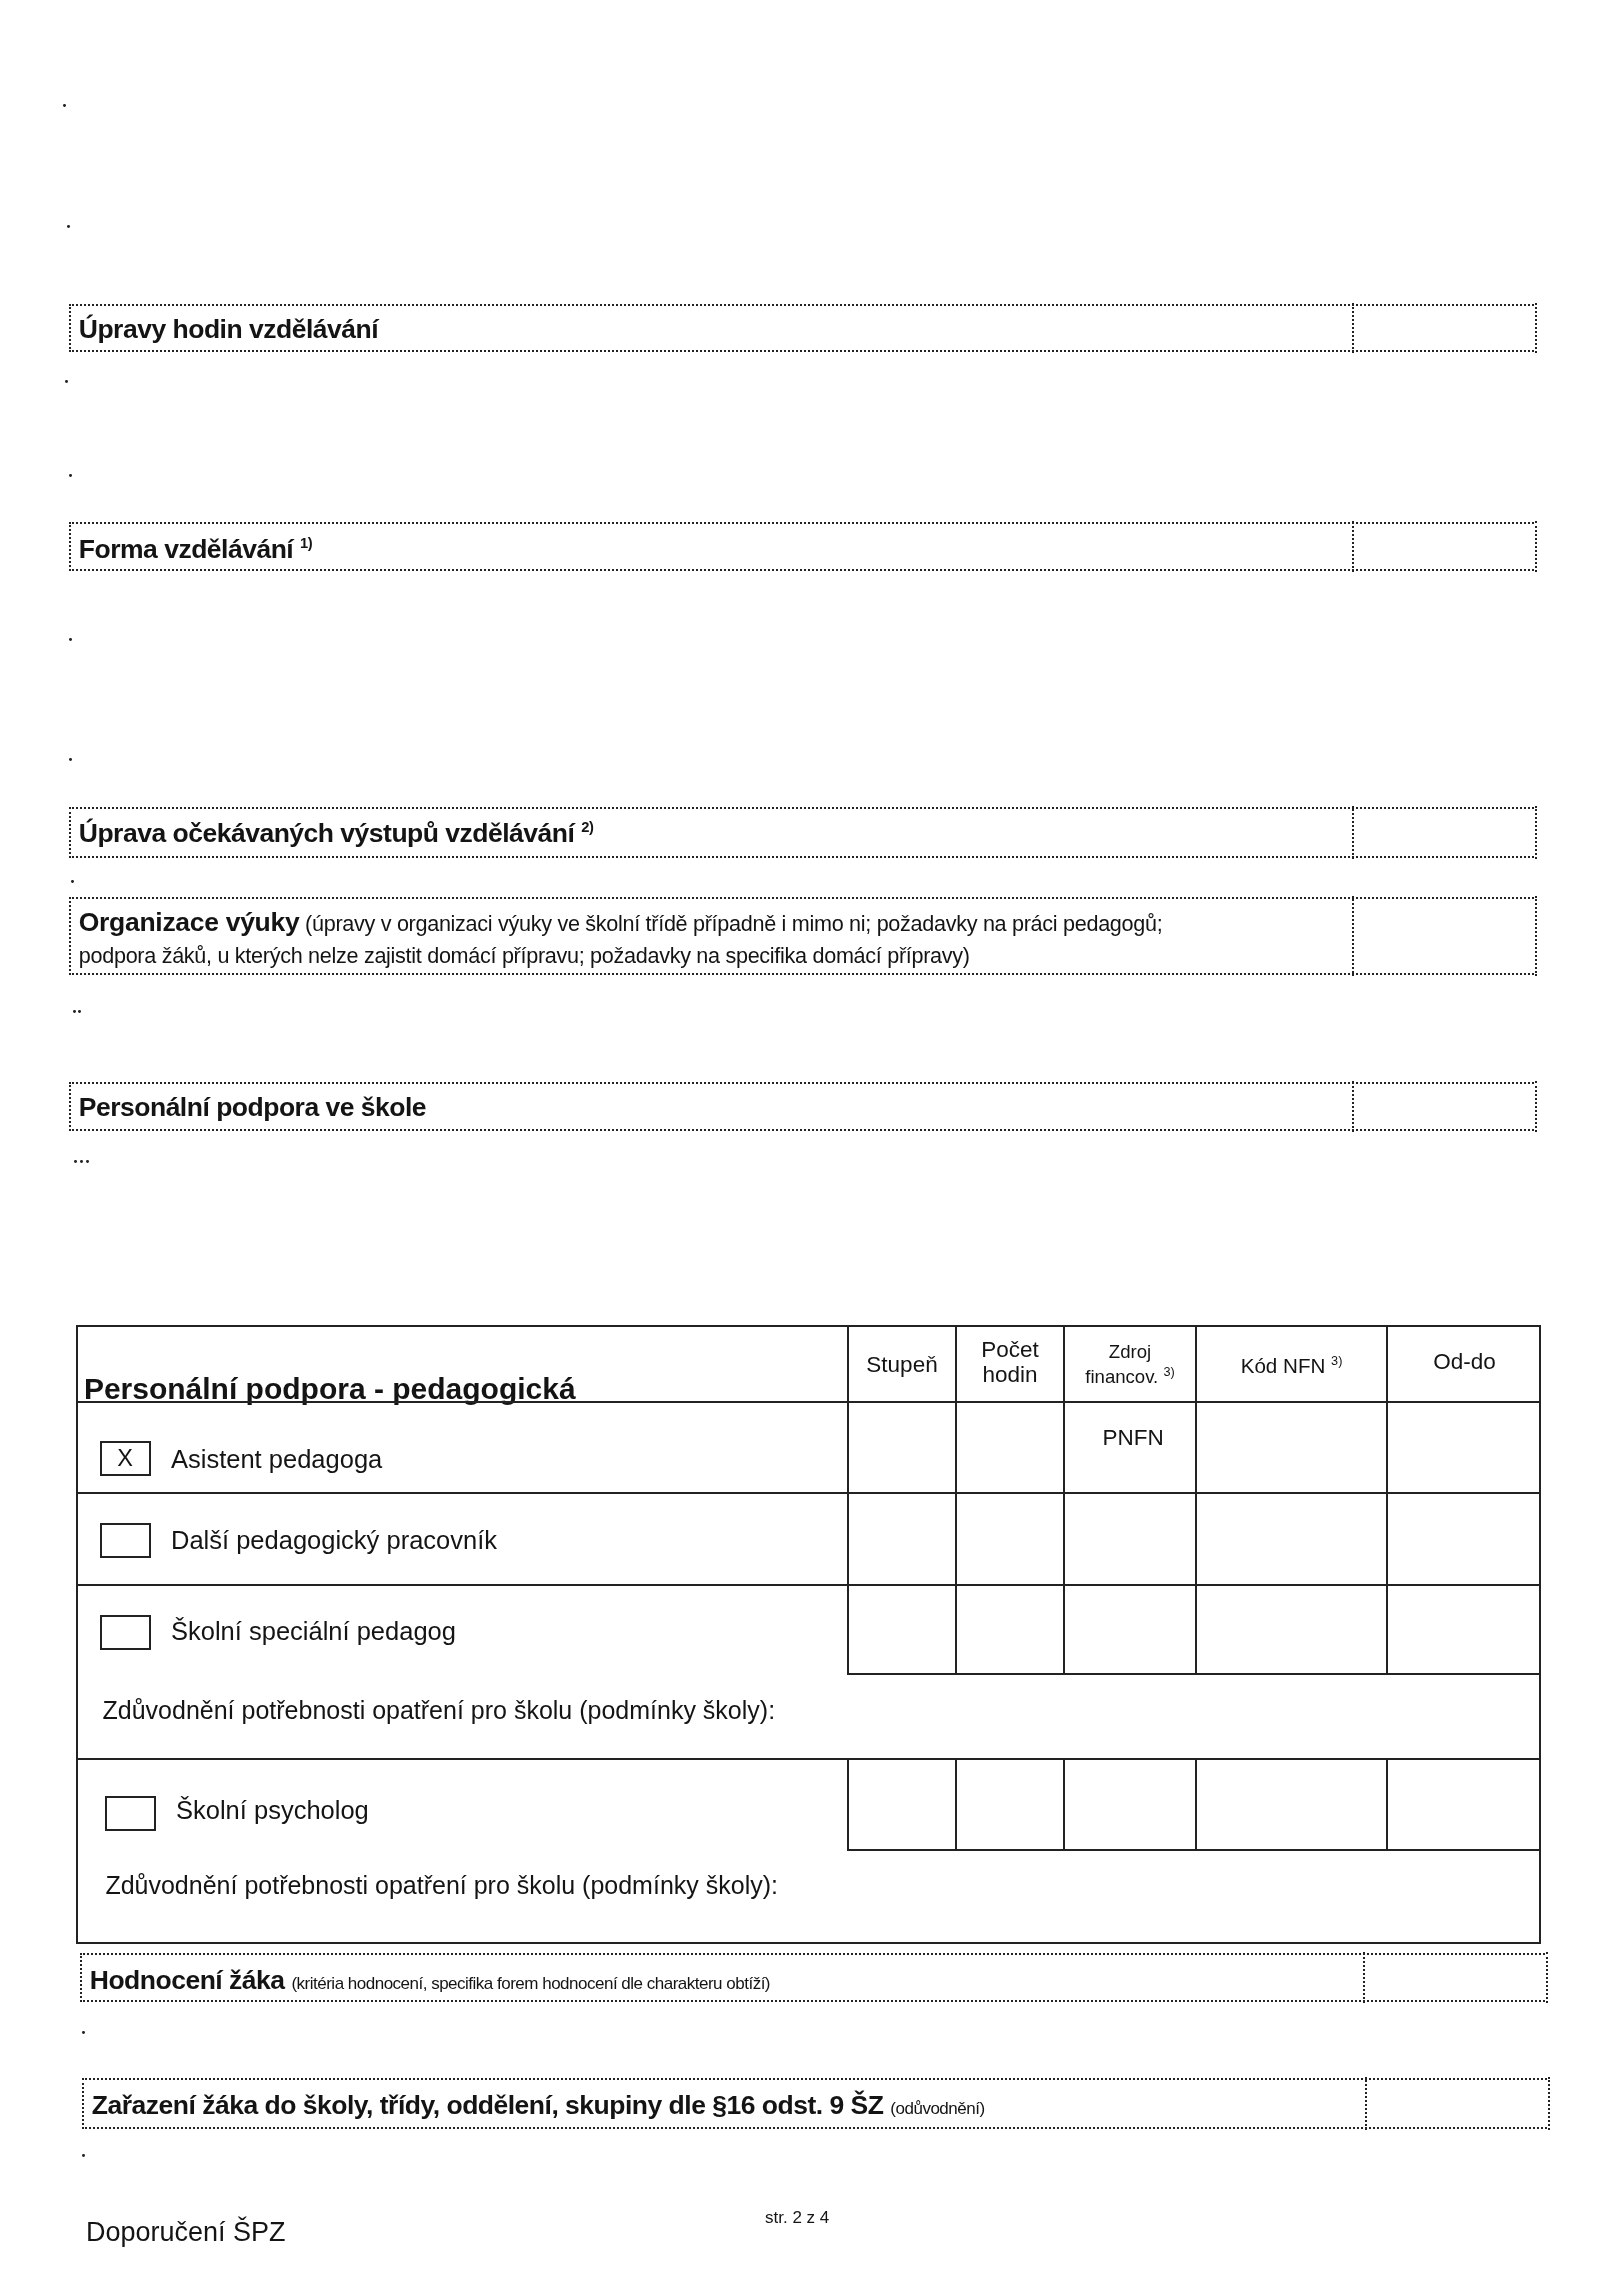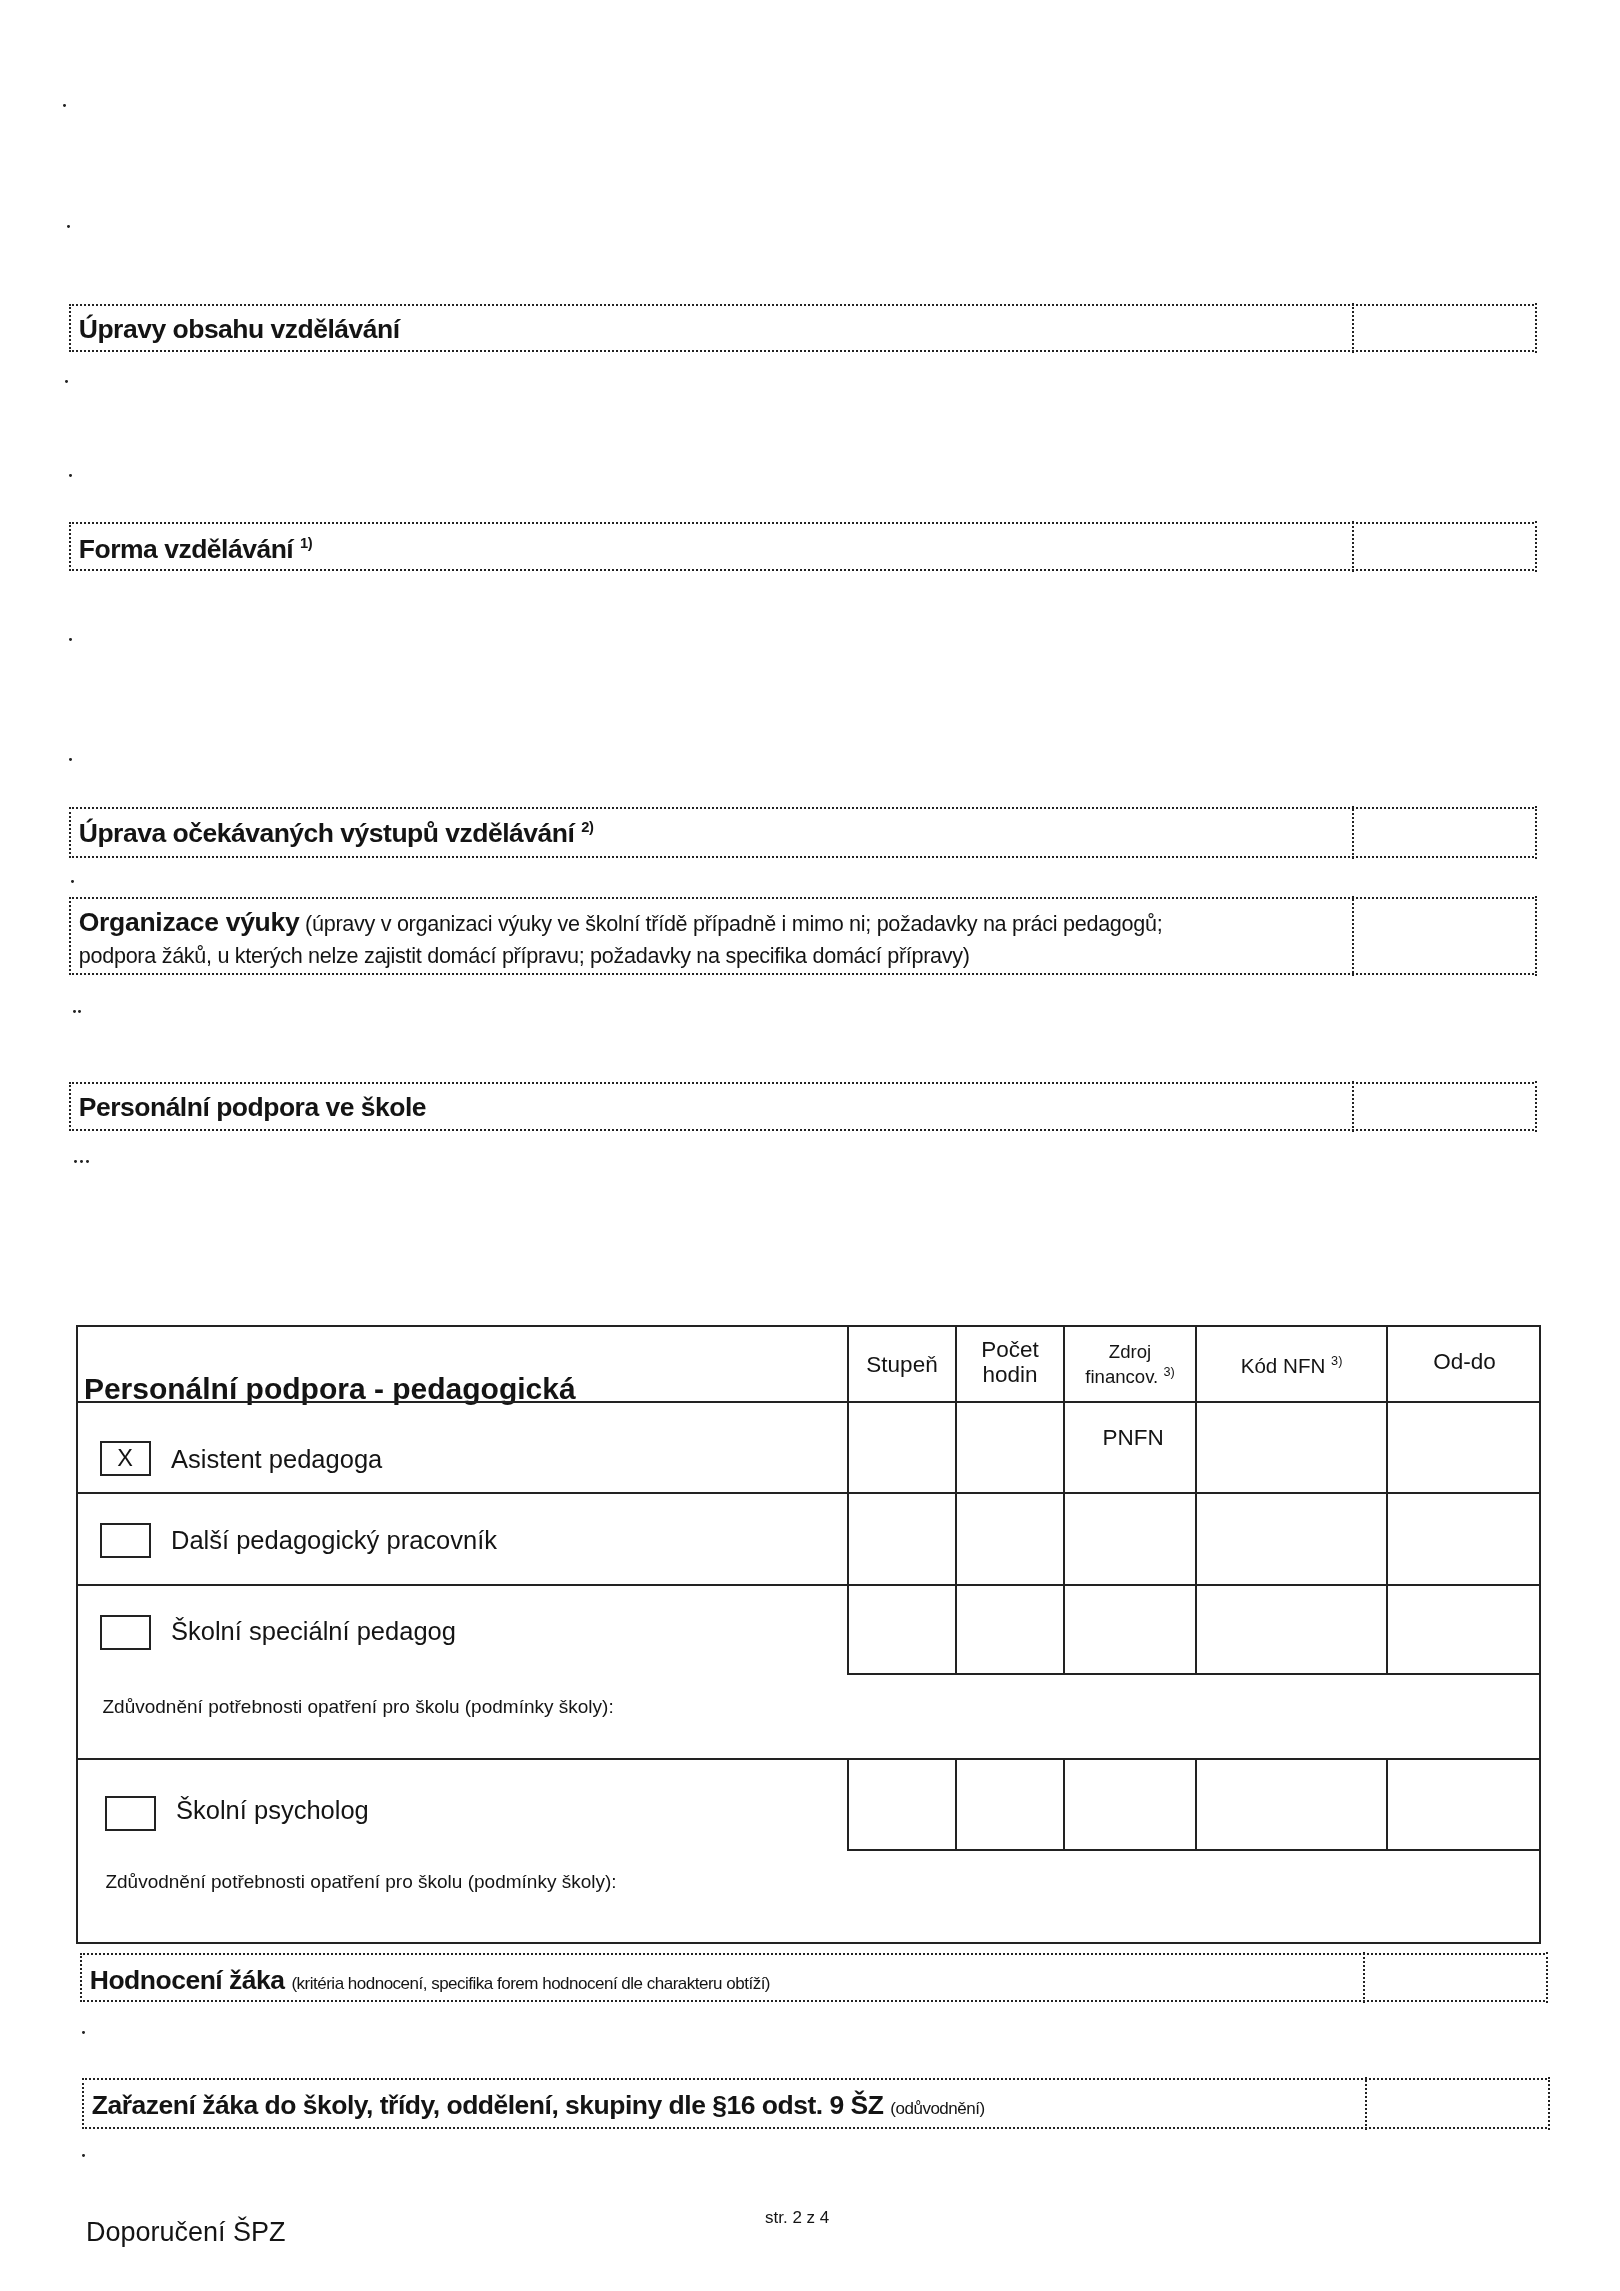--- a/index.html
+++ b/index.html
@@ -35,21 +35,21 @@
   .hline { position: absolute; height: 2px; background: #222; }
   .vline { position: absolute; width: 2px; background: #222; }
   .cell-text { position: absolute; text-align: center; font-size: 22.5px; line-height: 25.5px; }
   .cell-text.small { font-size: 18.6px; line-height: 21.6px; }
   .cell-text .sup { font-size: 12.7px; vertical-align: super; }
   .row-label { position: absolute; font-size: 25.5px; white-space: nowrap; }
   .checkbox {
     position: absolute; width: 51px; height: 35px; border: 2px solid #222; box-sizing: border-box;
     text-align: center; font-size: 23.5px; line-height: 31px; background: #fff;
   }
-  .note { position: absolute; font-size: 19px; white-space: nowrap; text-align: right; }
+  .note { position: absolute; font-size: 25px; white-space: nowrap; text-align: right; }
   .tbl-title { position: absolute; font-weight: bold; font-size: 30px; white-space: nowrap; margin-top: 20px; }
 
   .footer-left { position: absolute; left: 86px; top: 2217px; font-size: 27px; }
   .footer-right { position: absolute; left: 765px; top: 2208px; font-size: 17px; }
 </style>
 </head>
 <body>
 
 <div class="dot" style="left:63px;top:104px;"></div>
 <div class="dot" style="left:67px;top:225px;"></div>
@@ -61,21 +61,21 @@
 <div class="dot" style="left:73px;top:1010px;"></div>
 <div class="dot" style="left:78px;top:1010px;"></div>
 <div class="dot" style="left:74px;top:1160px;"></div>
 <div class="dot" style="left:80px;top:1160px;"></div>
 <div class="dot" style="left:86px;top:1160px;"></div>
 <div class="dot" style="left:82px;top:2031px;"></div>
 <div class="dot" style="left:82px;top:2154px;"></div>
 
 <div class="hbox" style="top:304px;height:48px;">
   <div class="tail"></div>
-  <div class="title" style="top:7.8px;">Úpravy obsahu vzdělávání</div>
+  <div class="title" style="top:7.8px;">Úpravy hodin vzdělávání</div>
 </div>
 
 <div class="hbox" style="top:522px;height:49px;">
   <div class="tail"></div>
   <div class="title" style="top:9.8px;"><span>Forma vzdělávání</span> <span class="sup">1)</span></div>
 </div>
 
 <div class="hbox" style="top:807px;height:51px;">
   <div class="tail"></div>
   <div class="title" style="top:8.8px;"><span>Úprava očekávaných výstupů vzdělávání</span> <span class="sup">2)</span></div>

